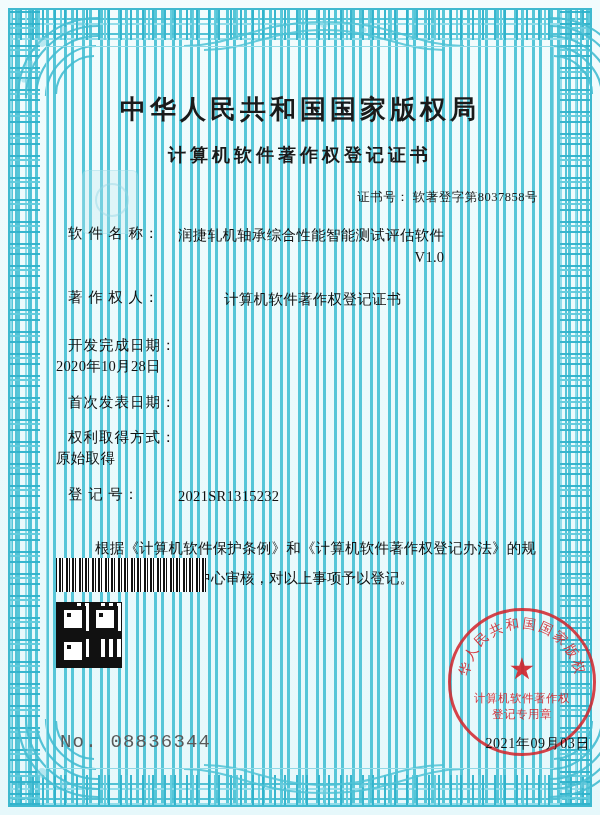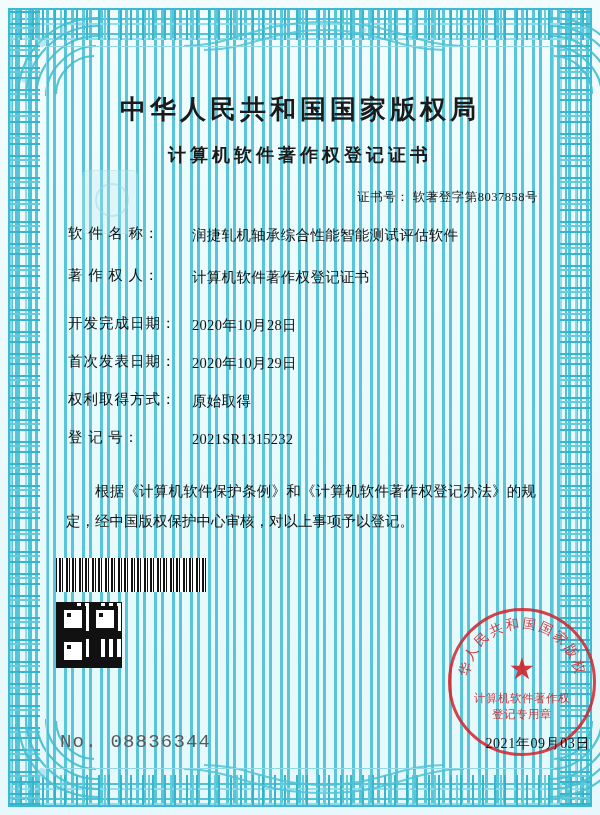--- a/index.html
+++ b/index.html
@@ -182,41 +182,41 @@
   .fields {
     margin-top: 18px;
     position: relative;
   }
   .field-row {
     display: flex;
     align-items: flex-start;
     margin-bottom: 6px;
   }
   .field-label {
-    width: 136px;
+    width: 122px;
     flex: none;
     font-size: 14.5px;
     color: #111;
     letter-spacing: 1px;
     padding-left: 12px;
     box-sizing: border-box;
     white-space: nowrap;
   }
   .field-value {
     font-size: 14.5px;
     color: #111;
     line-height: 22px;
     letter-spacing: .3px;
     text-align: right;
   }
   .field-value .line2 { display: block; }
 
-  .row-gap-lg { margin-bottom: 26px; }
+  .row-gap-lg { margin-bottom: 26px; gap: 46px; }
   .row-gap-md { margin-bottom: 20px; }
-  .row-gap-sm { margin-bottom: 16px; }
+  .row-gap-sm { margin-bottom: 16px; flex-direction: column; }
 
   .legal {
     margin-top: 26px;
     font-size: 14.5px;
     color: #111;
     line-height: 30px;
     text-indent: 29px;
     padding: 0 8px 0 10px;
     text-align: justify;
   }
@@ -437,36 +437,36 @@
     <div class="cert-no">证书号： 软著登字第8037858号</div>
 
     <div class="watermark-badge"></div>
 
     <div class="fields">
 
       <div class="field-row row-gap-md">
         <div class="field-label">软 件 名 称：</div>
         <div class="field-value">
           <span>润捷轧机轴承综合性能智能测试评估软件</span>
+          <span class="line2">V1.0</span>
         </div>
       </div>
 
       <div class="field-row row-gap-lg">
         <div class="field-label">著 作 权 人：</div>
         <div class="field-value">计算机软件著作权登记证书</div>
       </div>
 
       <div class="field-row row-gap-sm">
         <div class="field-label">开发完成日期：</div>
         <div class="field-value">2020年10月28日</div>
       </div>
 
       <div class="field-row row-gap-sm">
         <div class="field-label">首次发表日期：</div>
-        <div class="field-value">2020年10月29日</div>
       </div>
 
       <div class="field-row row-gap-sm">
         <div class="field-label">权利取得方式：</div>
         <div class="field-value">原始取得</div>
       </div>
 
 
       <div class="field-row">
         <div class="field-label">登 记 号：</div>

